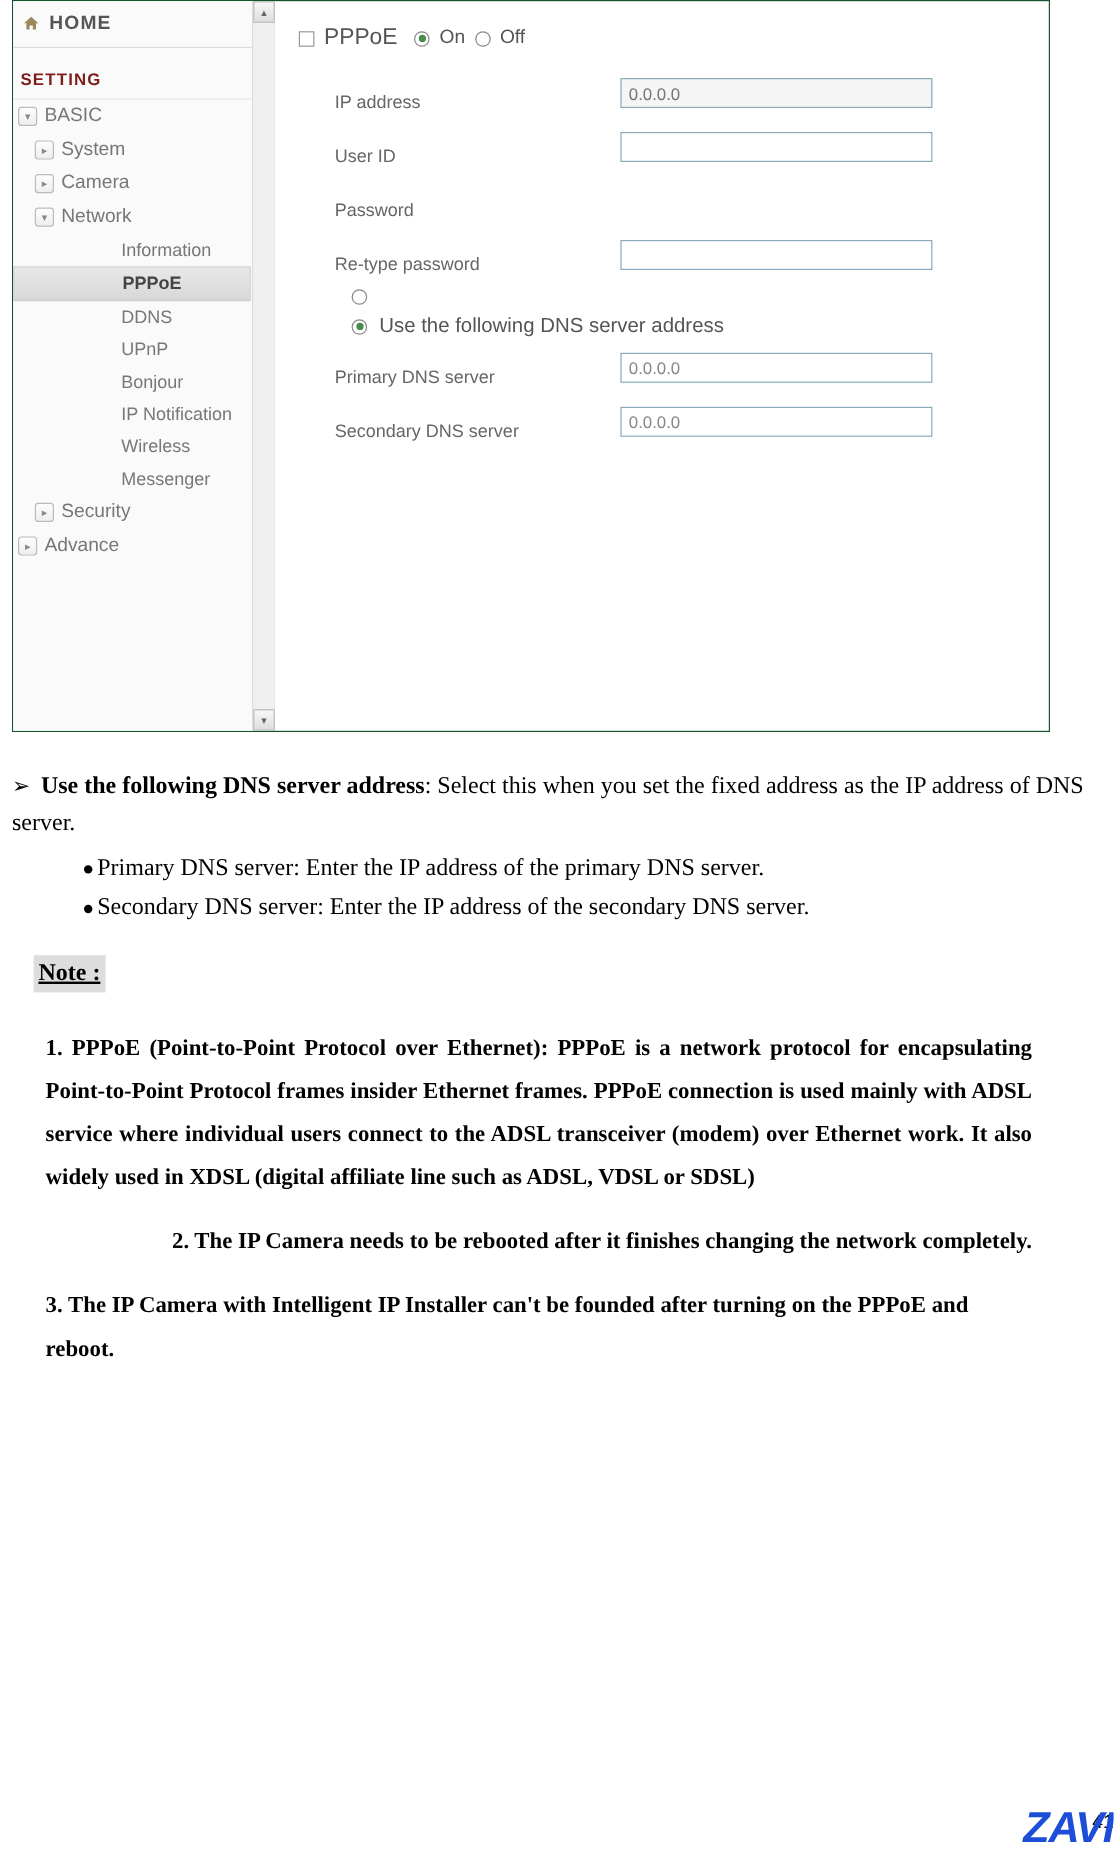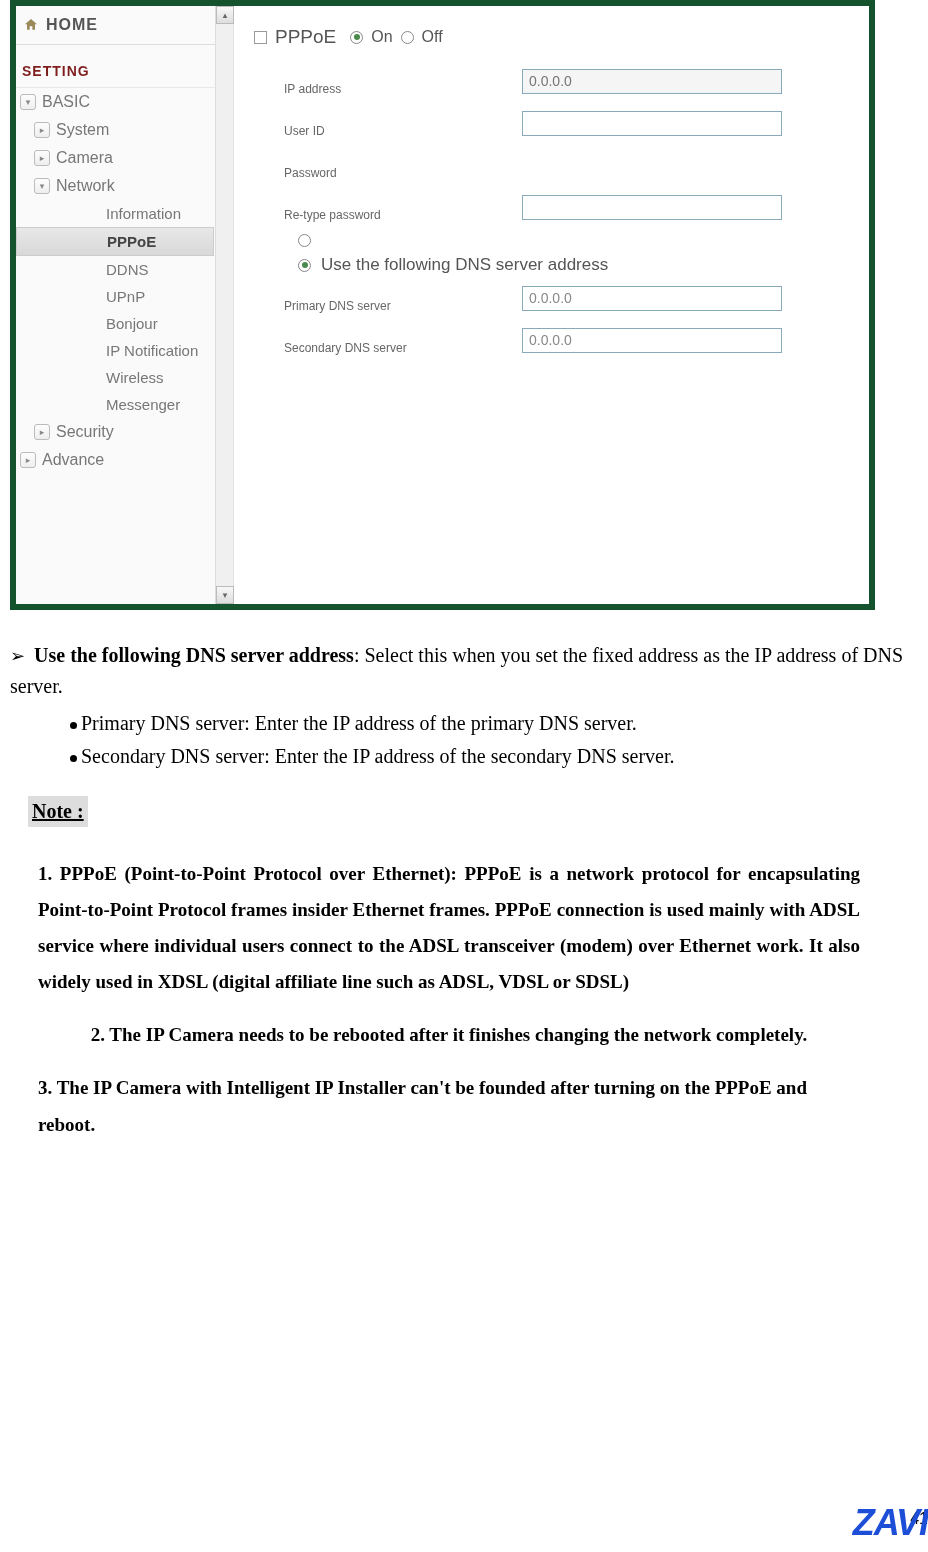--- a/index.html
+++ b/index.html
@@ -7,21 +7,21 @@
       font-family: Arial, sans-serif;
       background: #fff;
       width: 928px;
       height: 1552px;
       position: relative;
       font-size: 16px;
       color: #000;
     }
     .ui-panel {
       display: flex;
-      border: 6px solid #14532d;
+      border: 1px solid #14532d;
       margin: 0 0 30px 10px;
       height: 610px;
       width: 865px;
       position: relative;
     }
     .sidebar {
       width: 218px;
       background: #fafafa;
       border-right: 1px solid #e0e0e0;
       position: relative;
@@ -130,21 +130,21 @@
     .radio-ui.checked::after {
       content: "";
       width: 6px; height: 6px;
       background: #4a8a4a;
       border-radius: 50%;
     }
     .form-label {
       width: 260px;
       padding-left: 30px;
       color: #666;
-      font-size: 12px;
+      font-size: 15px;
       margin-top: 16px;
     }
     .text-input {
       border: 1px solid #8ab;
       background: #fff;
       height: 25px;
       width: 260px;
       padding: 2px 6px;
       font-size: 14px;
       color: #888;
@@ -352,18 +352,18 @@
 <div class="doc-text">
   <p class="doc-para">
     <span class="arrow-bullet">➢</span>
     <b>Use the following DNS server address</b><span>: Select this when you set the fixed address as the IP address of DNS server.</span>
   </p>
   <p class="bullet-line"><span class="bullet-dot"></span><span>Primary DNS server: Enter the IP address of the primary DNS server.</span></p>
   <p class="bullet-line"><span class="bullet-dot"></span><span>Secondary DNS server: Enter the IP address of the secondary DNS server.</span></p>
 
   <div class="note-label">Note :</div>
   <p class="note-body">1. PPPoE (Point-to-Point Protocol over Ethernet): PPPoE is a network protocol for encapsulating Point-to-Point Protocol frames insider Ethernet frames. PPPoE connection is used mainly with ADSL service where individual users connect to the ADSL transceiver (modem) over Ethernet work. It also widely used in XDSL (digital affiliate line such as ADSL, VDSL or SDSL)</p>
-  <p class="note-body" style="text-align:center;">2. The IP Camera needs to be rebooted after it finishes changing the network completely.</p>
+  <p class="note-body" style="text-align:right;">2. The IP Camera needs to be rebooted after it finishes changing the network completely.</p>
   <p class="note-body" style="text-align:left;">3. The IP Camera with Intelligent IP Installer can't be founded after turning on the PPPoE and reboot.</p>
 </div>
 
 <div class="page-num">41</div>
 <div class="brand-logo">ZAVI</div>
 
 </body></html>

